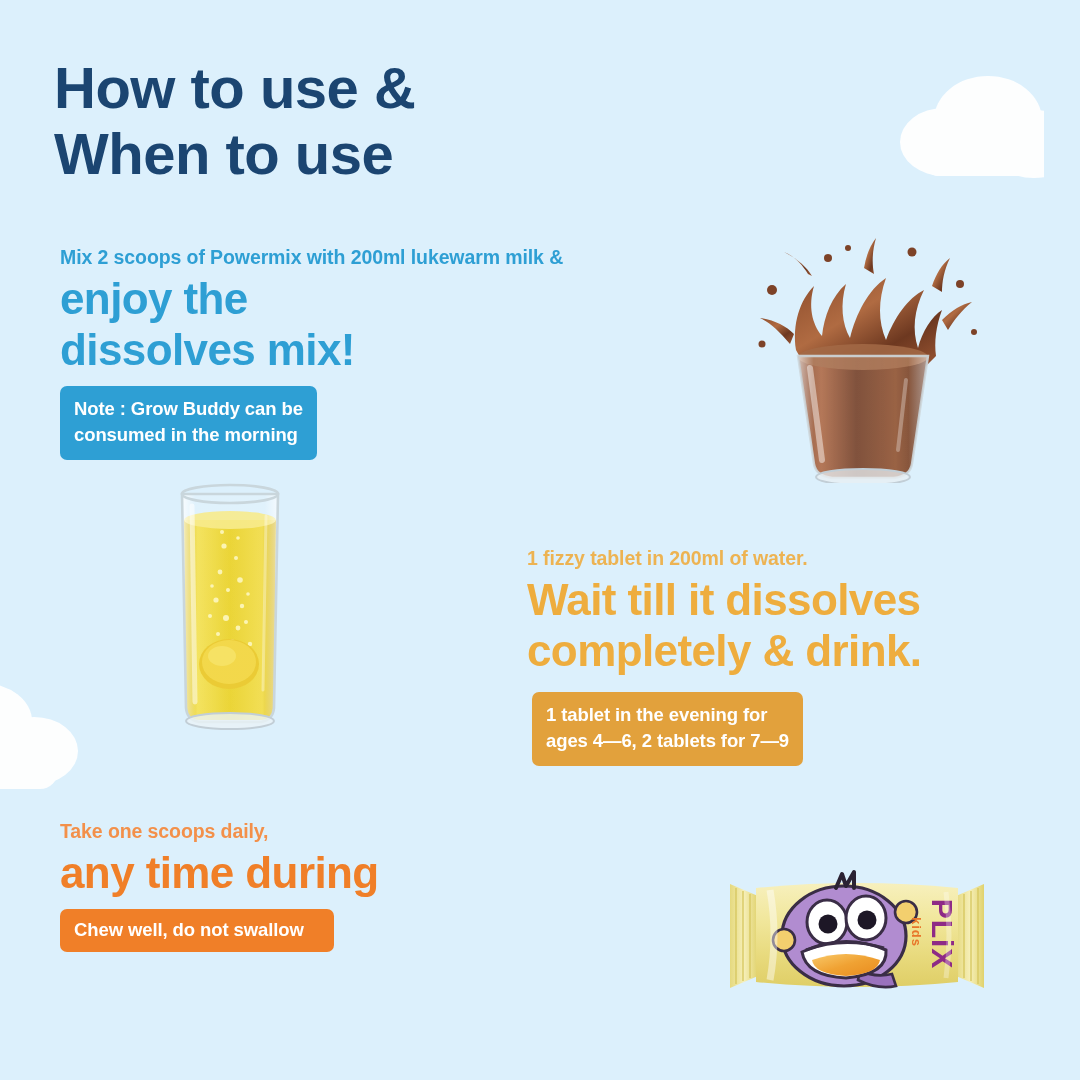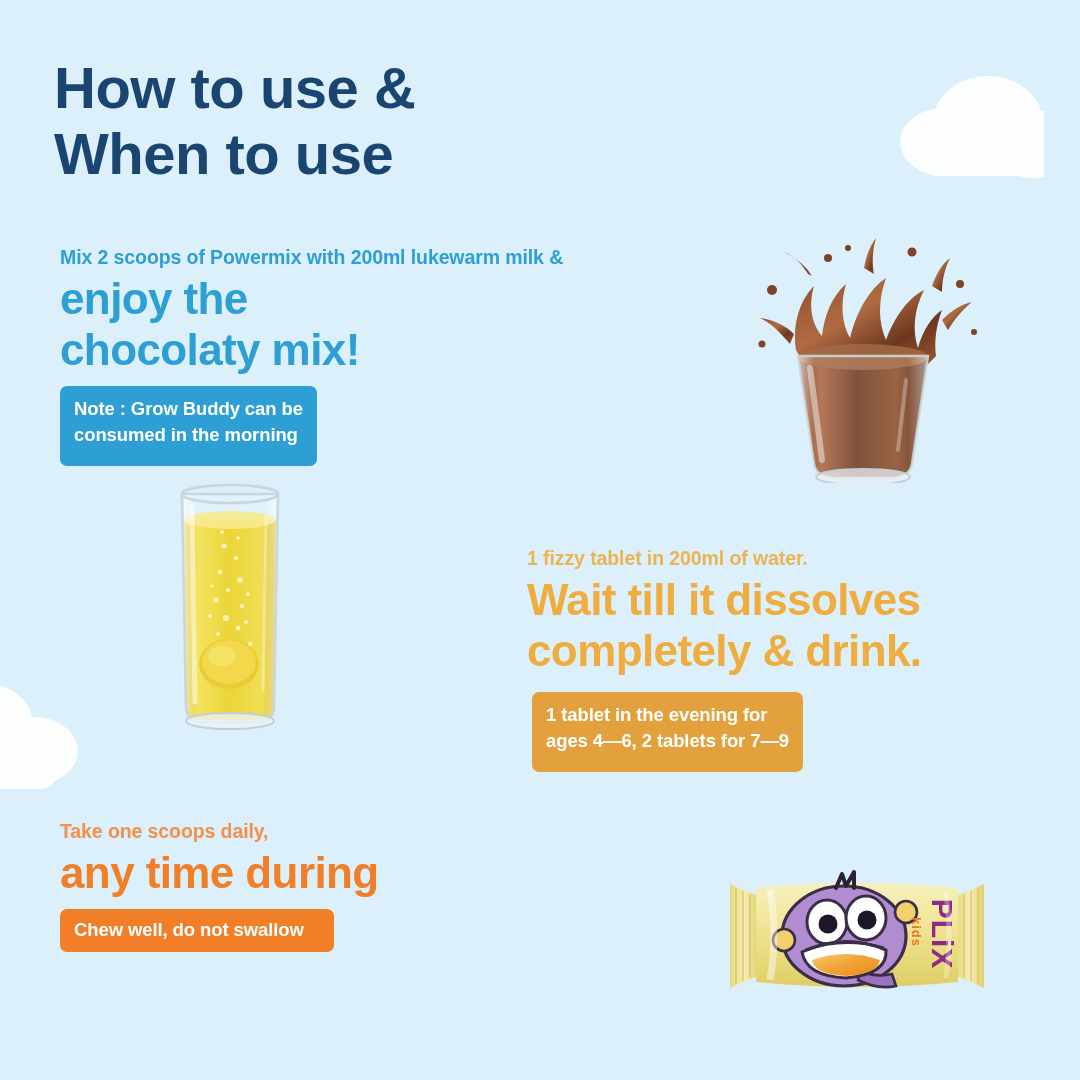--- a/index.html
+++ b/index.html
@@ -66,21 +66,21 @@
   }
   .sec-head span { display: block; white-space: nowrap; }
 
   .badge {
     display: inline-block;
     border-radius: 7px;
     color: #ffffff;
     font-size: 18.5px;
     font-weight: 600;
     line-height: 1.42;
-    padding: 10px 14px 17px 14px;
+    padding: 10px 14px 11px 14px;
     margin-top: 11px;
     letter-spacing: -0.1px;
   }
   .badge span { display: block; white-space: nowrap; }
 
   
   #sec-powermix { left: 60px; top: 224px; margin-top: 22px; }
   #sec-powermix .sec-kicker { color: #2e9fd4; }
   #sec-powermix .sec-head   { color: #2e9fd4; }
   #sec-powermix .badge      { background: #2e9fd4; }
@@ -131,21 +131,21 @@
 
   <div class="title-block">
     <div class="title-line">How to use &amp;</div>
     <div class="title-line">When to use</div>
   </div>
 
   <div class="sec" id="sec-powermix">
     <p class="sec-kicker">Mix 2 scoops of Powermix with 200ml lukewarm milk &amp;</p>
     <h2 class="sec-head">
       <span>enjoy the</span>
-      <span>chocolaty mix!</span>
+      <span>dissolves mix!</span>
     </h2>
     <div class="badge">
       <span>Note : Grow Buddy can be</span>
       <span>consumed in the morning</span>
     </div>
   </div>
 
   <div class="art" style="left:736px; top:228px; width:250px; height:255px;">
     <svg width="250" height="255" viewBox="0 0 250 255">
       <defs>

